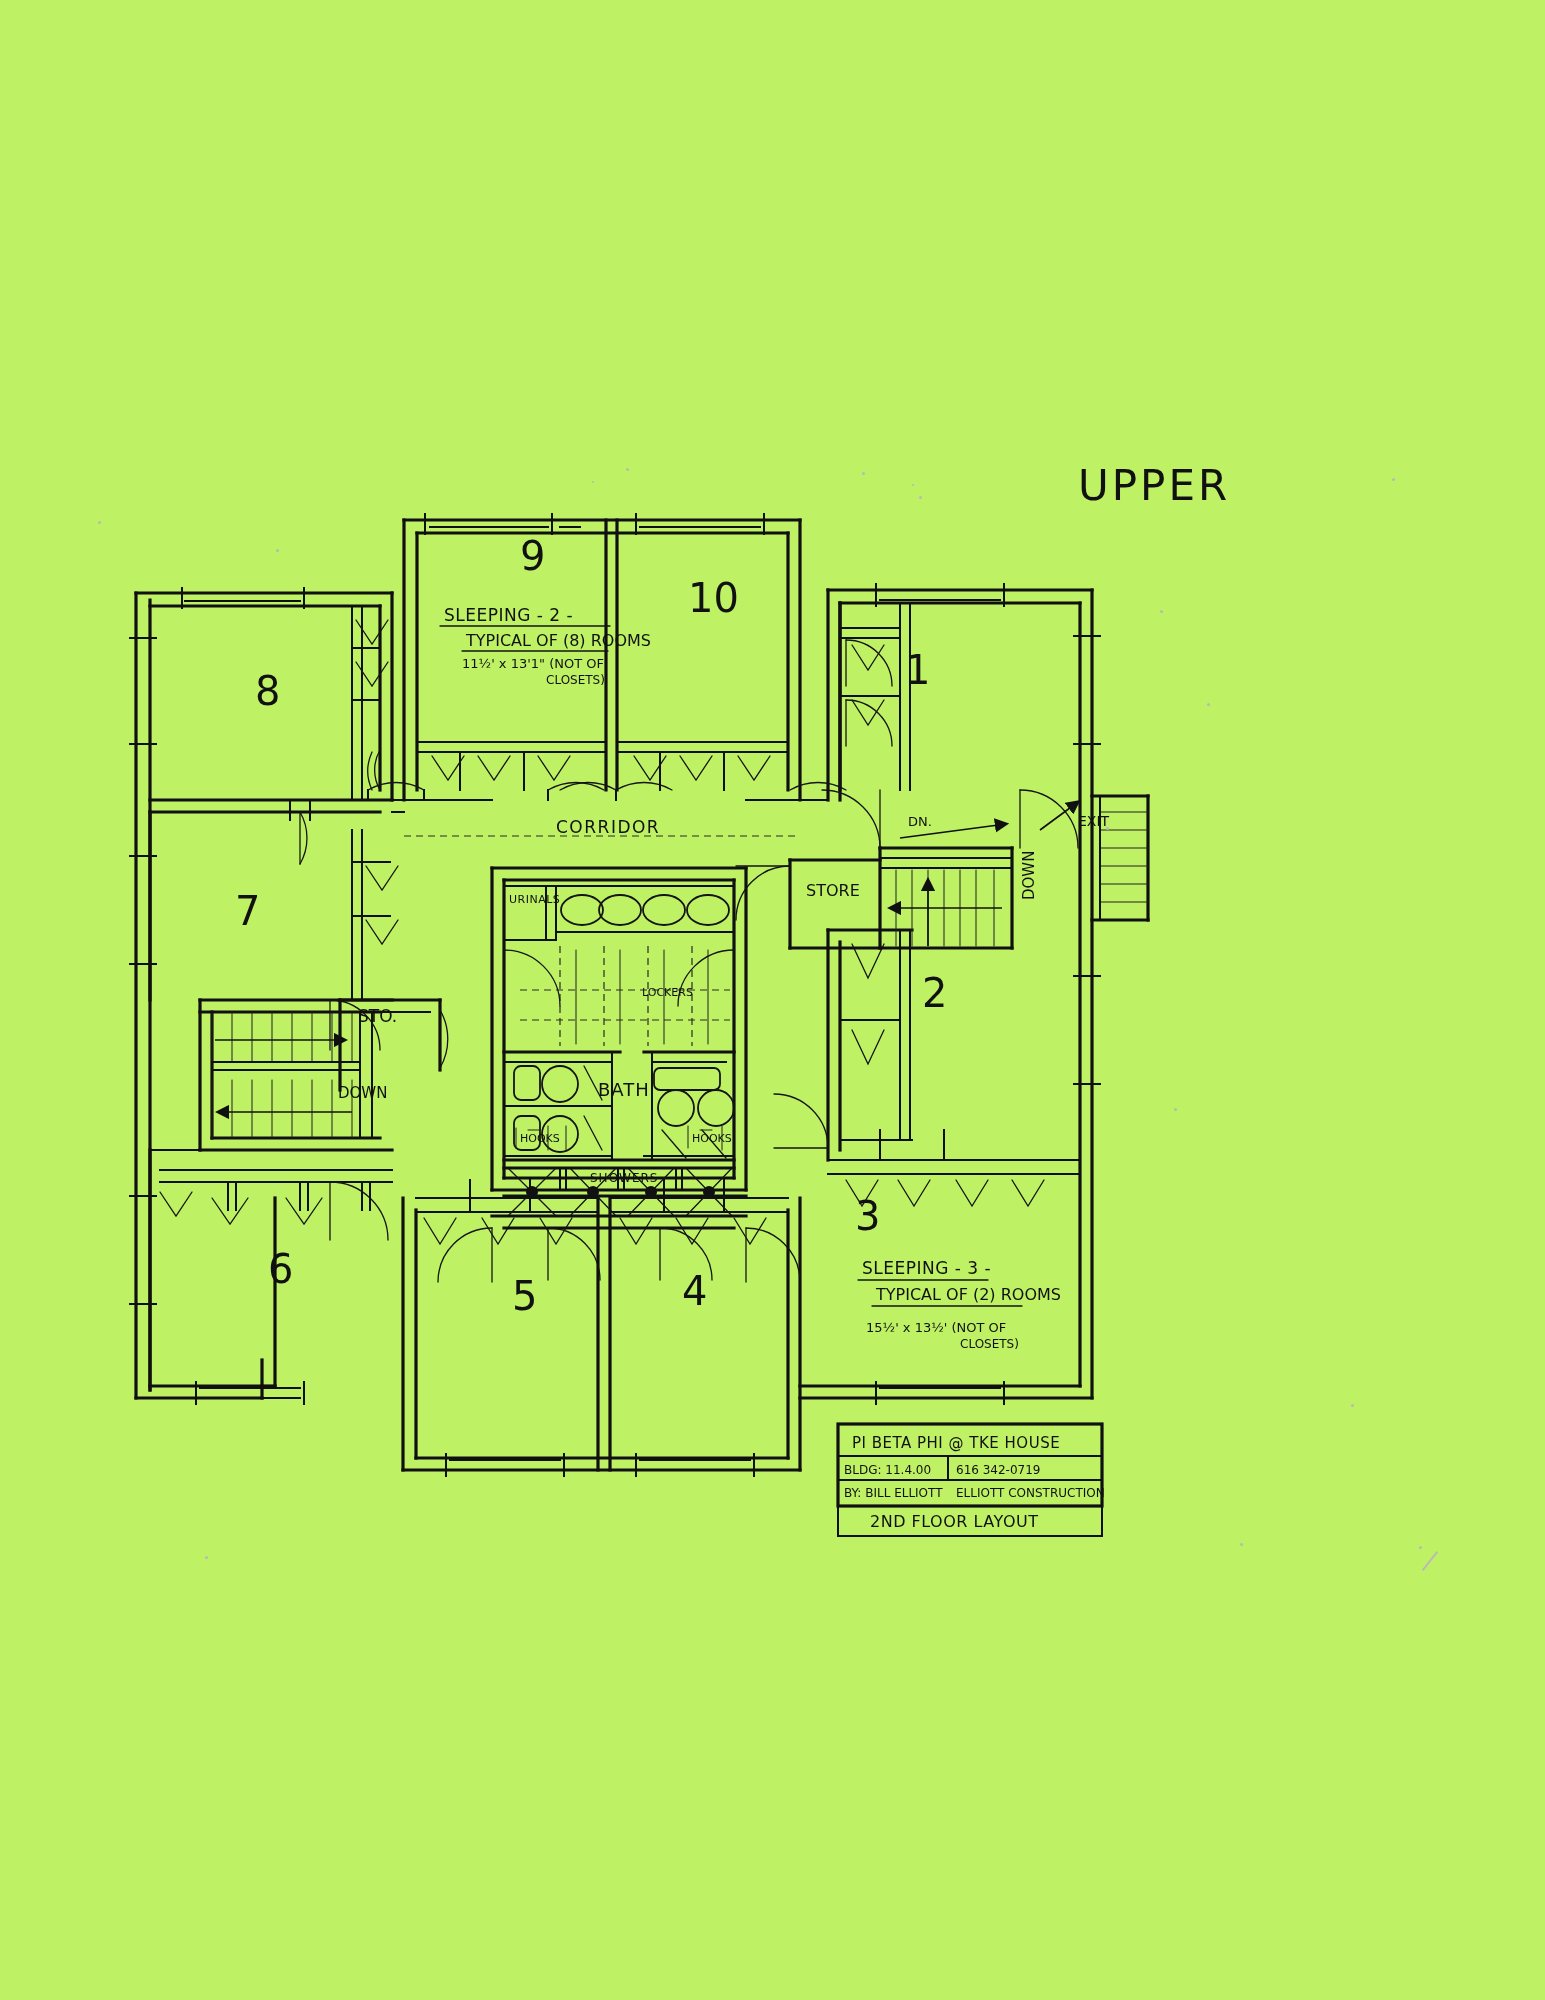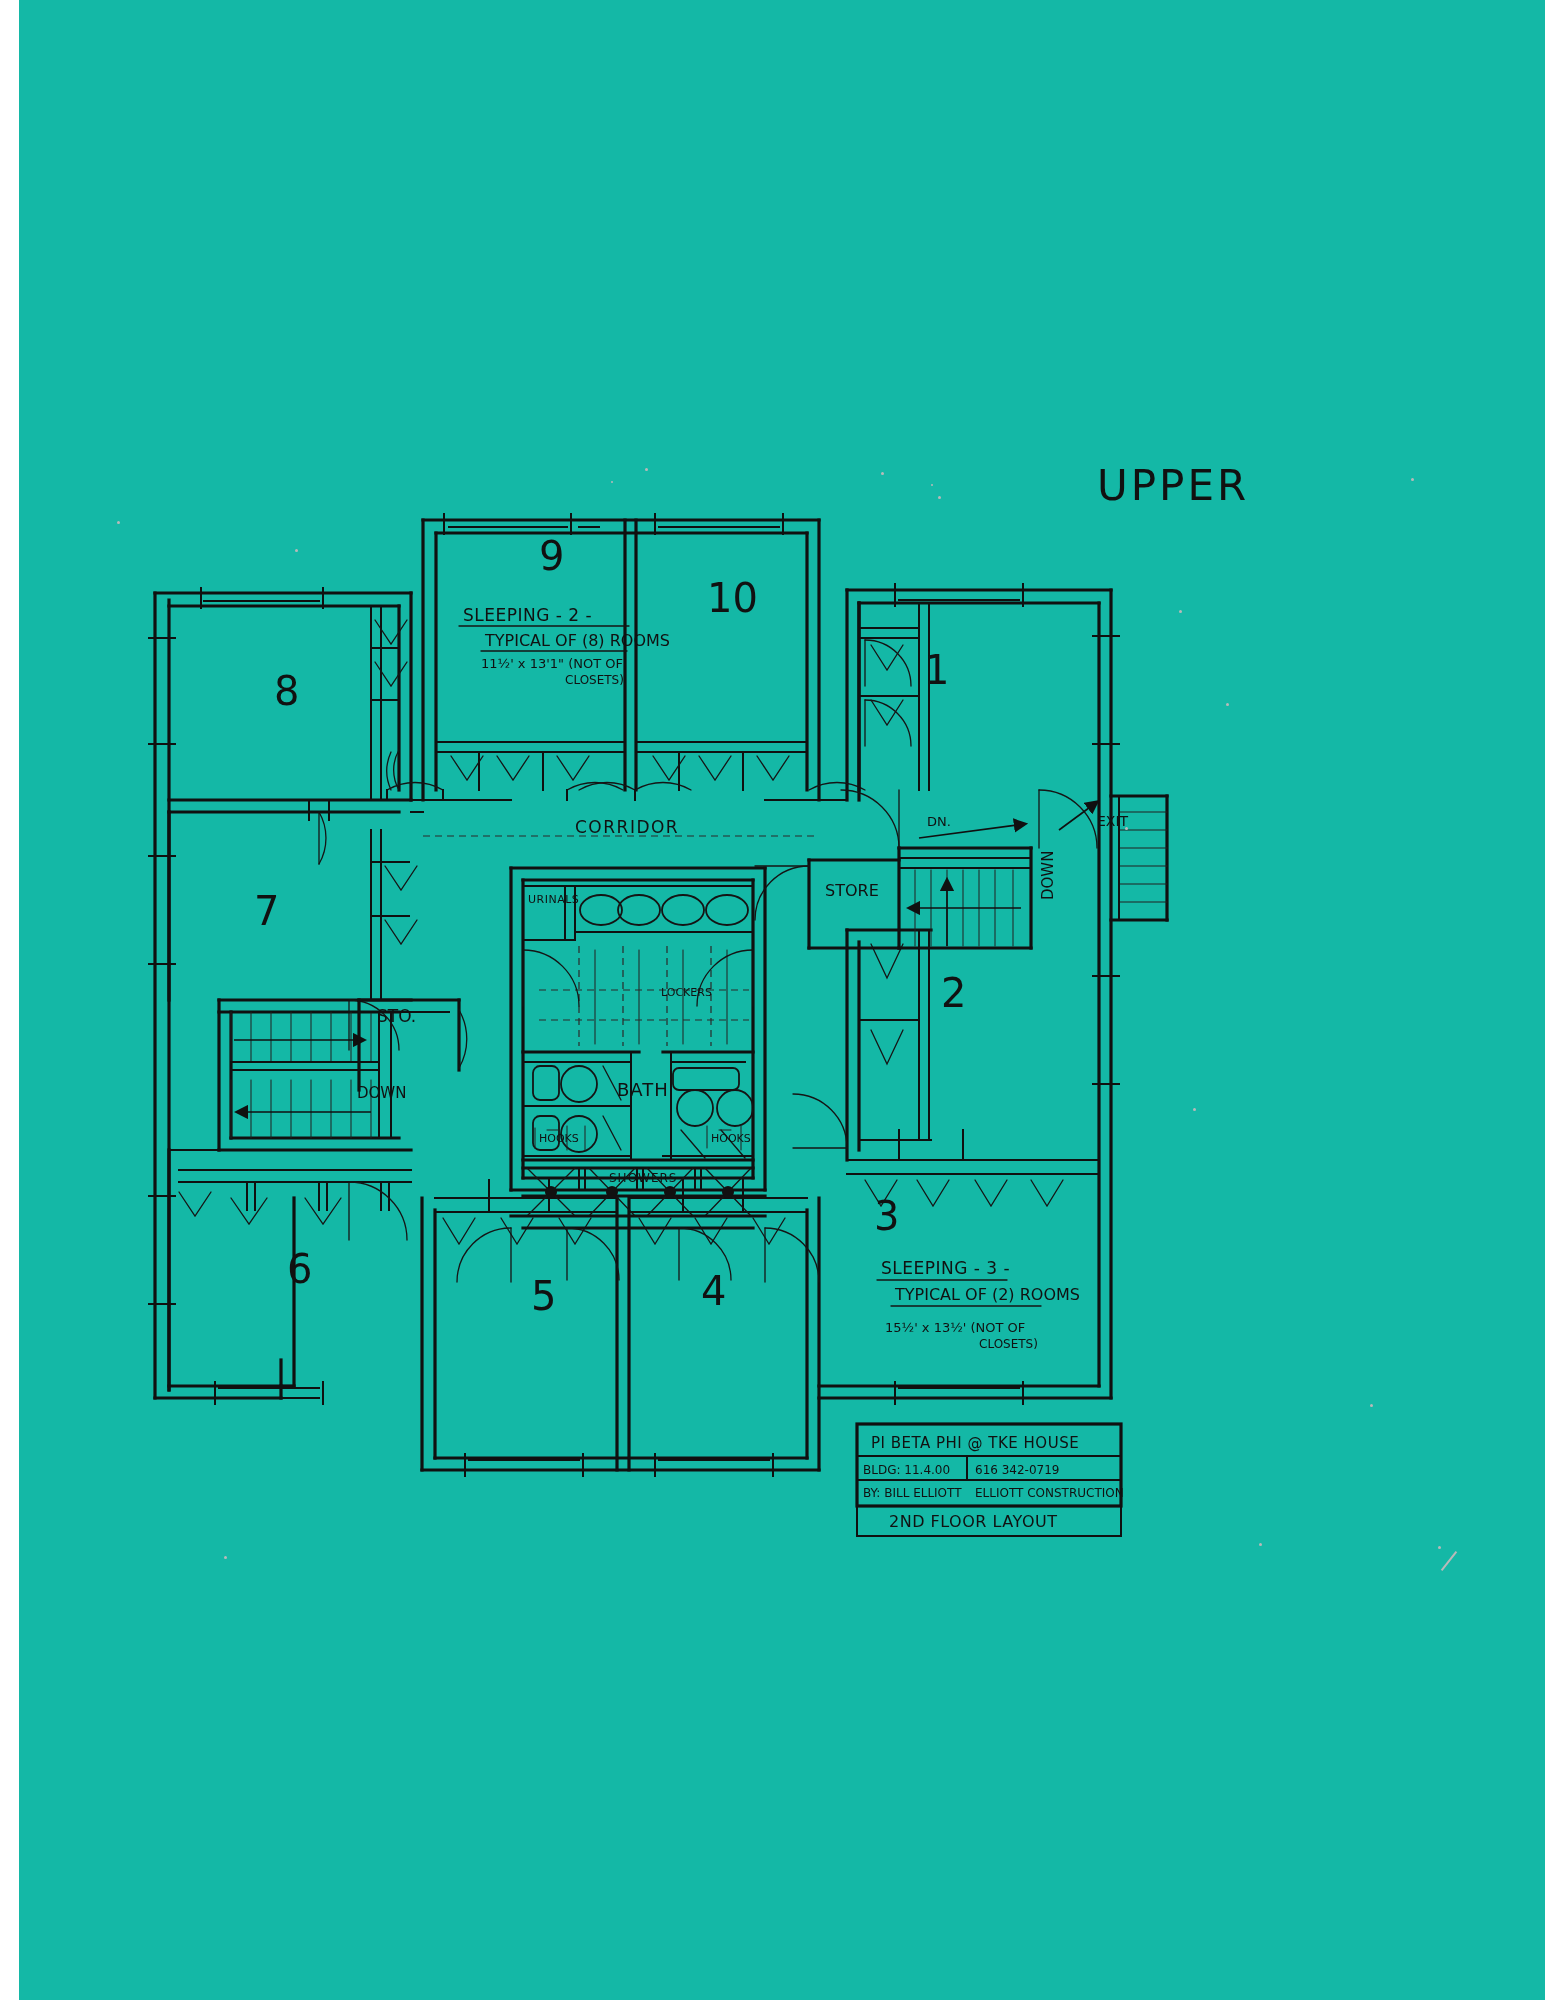--- a/index.html
+++ b/index.html
@@ -11,22 +11,21 @@
   body {
     width: 1545px;
     height: 2000px;
     position: relative;
     font-family: "Liberation Sans", sans-serif;
     overflow: hidden;
   }
   #sheet {
     position: absolute;
     inset: 0;
-    background: #14b8a6;
-    margin-left: 19px;
+    background: #bef264;
   }
   
   .speck {
     position: absolute;
     background: #b9b9b9;
     border-radius: 50%;
     pointer-events: none;
   }
   svg.plan {
     position: absolute;

